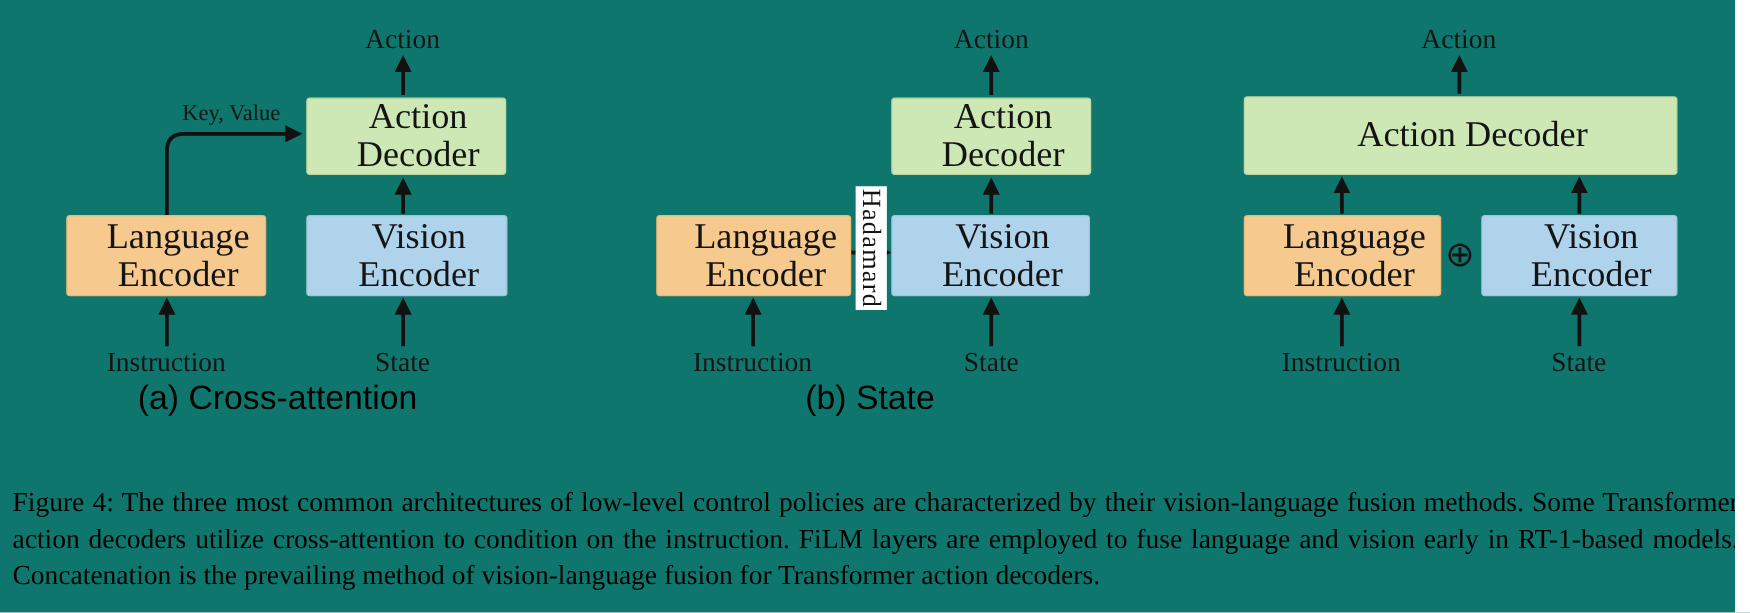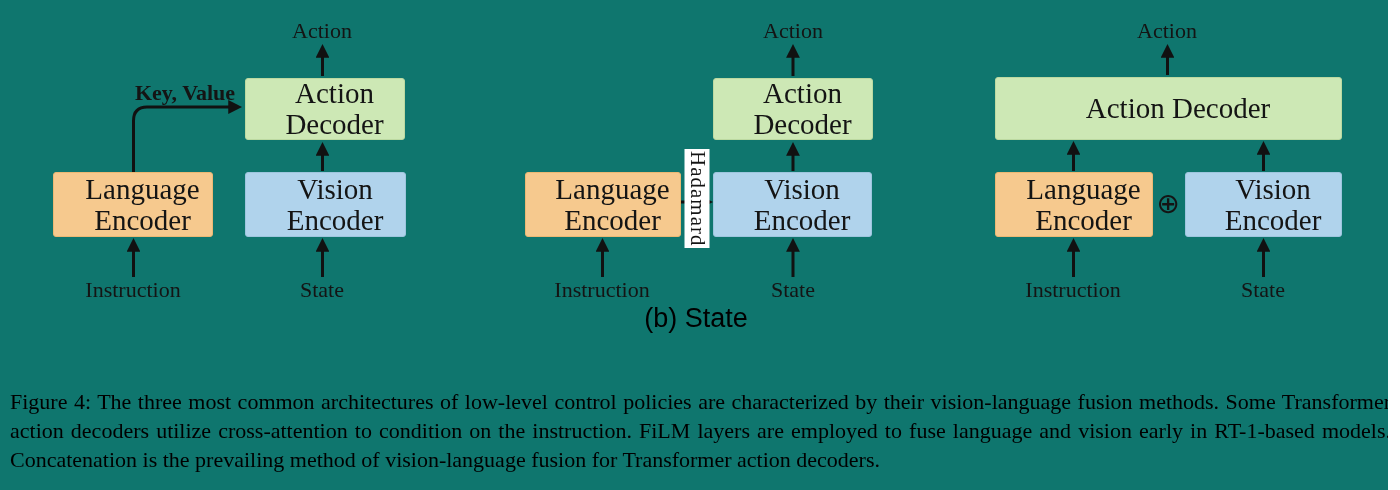--- a/index.html
+++ b/index.html
@@ -27,21 +27,21 @@
   .green  { background: var(--c-action, #cde8b5);  border: 1px solid #bcd9a1; }
   .orange { background: var(--c-lang, #f6c98e);    border: 1px solid #ecb873; }
   .blue   { background: var(--c-vision, #b0d3ec);  border: 1px solid #9ec5de; }
   .lbl {
     position: absolute;
     transform: translateX(-50%);
     white-space: nowrap;
     font: 22px "Liberation Serif", serif;
     color: #141414;
   }
-  .kv { font-size: 22px; font-weight: bold; }
+  .kv { font-size: 18px; }
   .vert {
     position: absolute;
     writing-mode: vertical-rl;
     transform: translateX(-50%);
     background: #fff;
     font: 21px "Liberation Serif", serif;
     letter-spacing: 1px;
     padding: 2px 0;
     color: #141414;
   }
@@ -103,20 +103,21 @@
     </g>
   </svg>
 
   <div class="lbl" style="left:322px; top:18px">Action</div>
   <div class="lbl kv" style="left:185px; top:80px">Key, Value</div>
   <div class="box green" style="left:245px; top:78px; width:160px; height:62px">Action Decoder</div>
   <div class="box orange" style="left:53px; top:172px; width:160px; height:65px">Language Encoder</div>
   <div class="box blue" style="left:245px; top:172px; width:161px; height:65px">Vision Encoder</div>
   <div class="lbl" style="left:133px; top:277px">Instruction</div>
   <div class="lbl" style="left:322px; top:277px">State</div>
+  <div class="panel-label" style="left:222px; top:303px">(a) Cross-attention</div>
 
   <div class="lbl" style="left:793px; top:18px">Action</div>
   <div class="box green" style="left:713px; top:78px; width:160px; height:62px">Action Decoder</div>
   <div class="box orange" style="left:525px; top:172px; width:156px; height:65px">Language Encoder</div>
   <div class="box blue" style="left:713px; top:172px; width:159px; height:65px">Vision Encoder</div>
   <div class="vert" style="left:697px; top:149px">Hadamard</div>
   <div class="lbl" style="left:602px; top:277px">Instruction</div>
   <div class="lbl" style="left:793px; top:277px">State</div>
   <div class="panel-label" style="left:696px; top:303px">(b) State</div>
 

